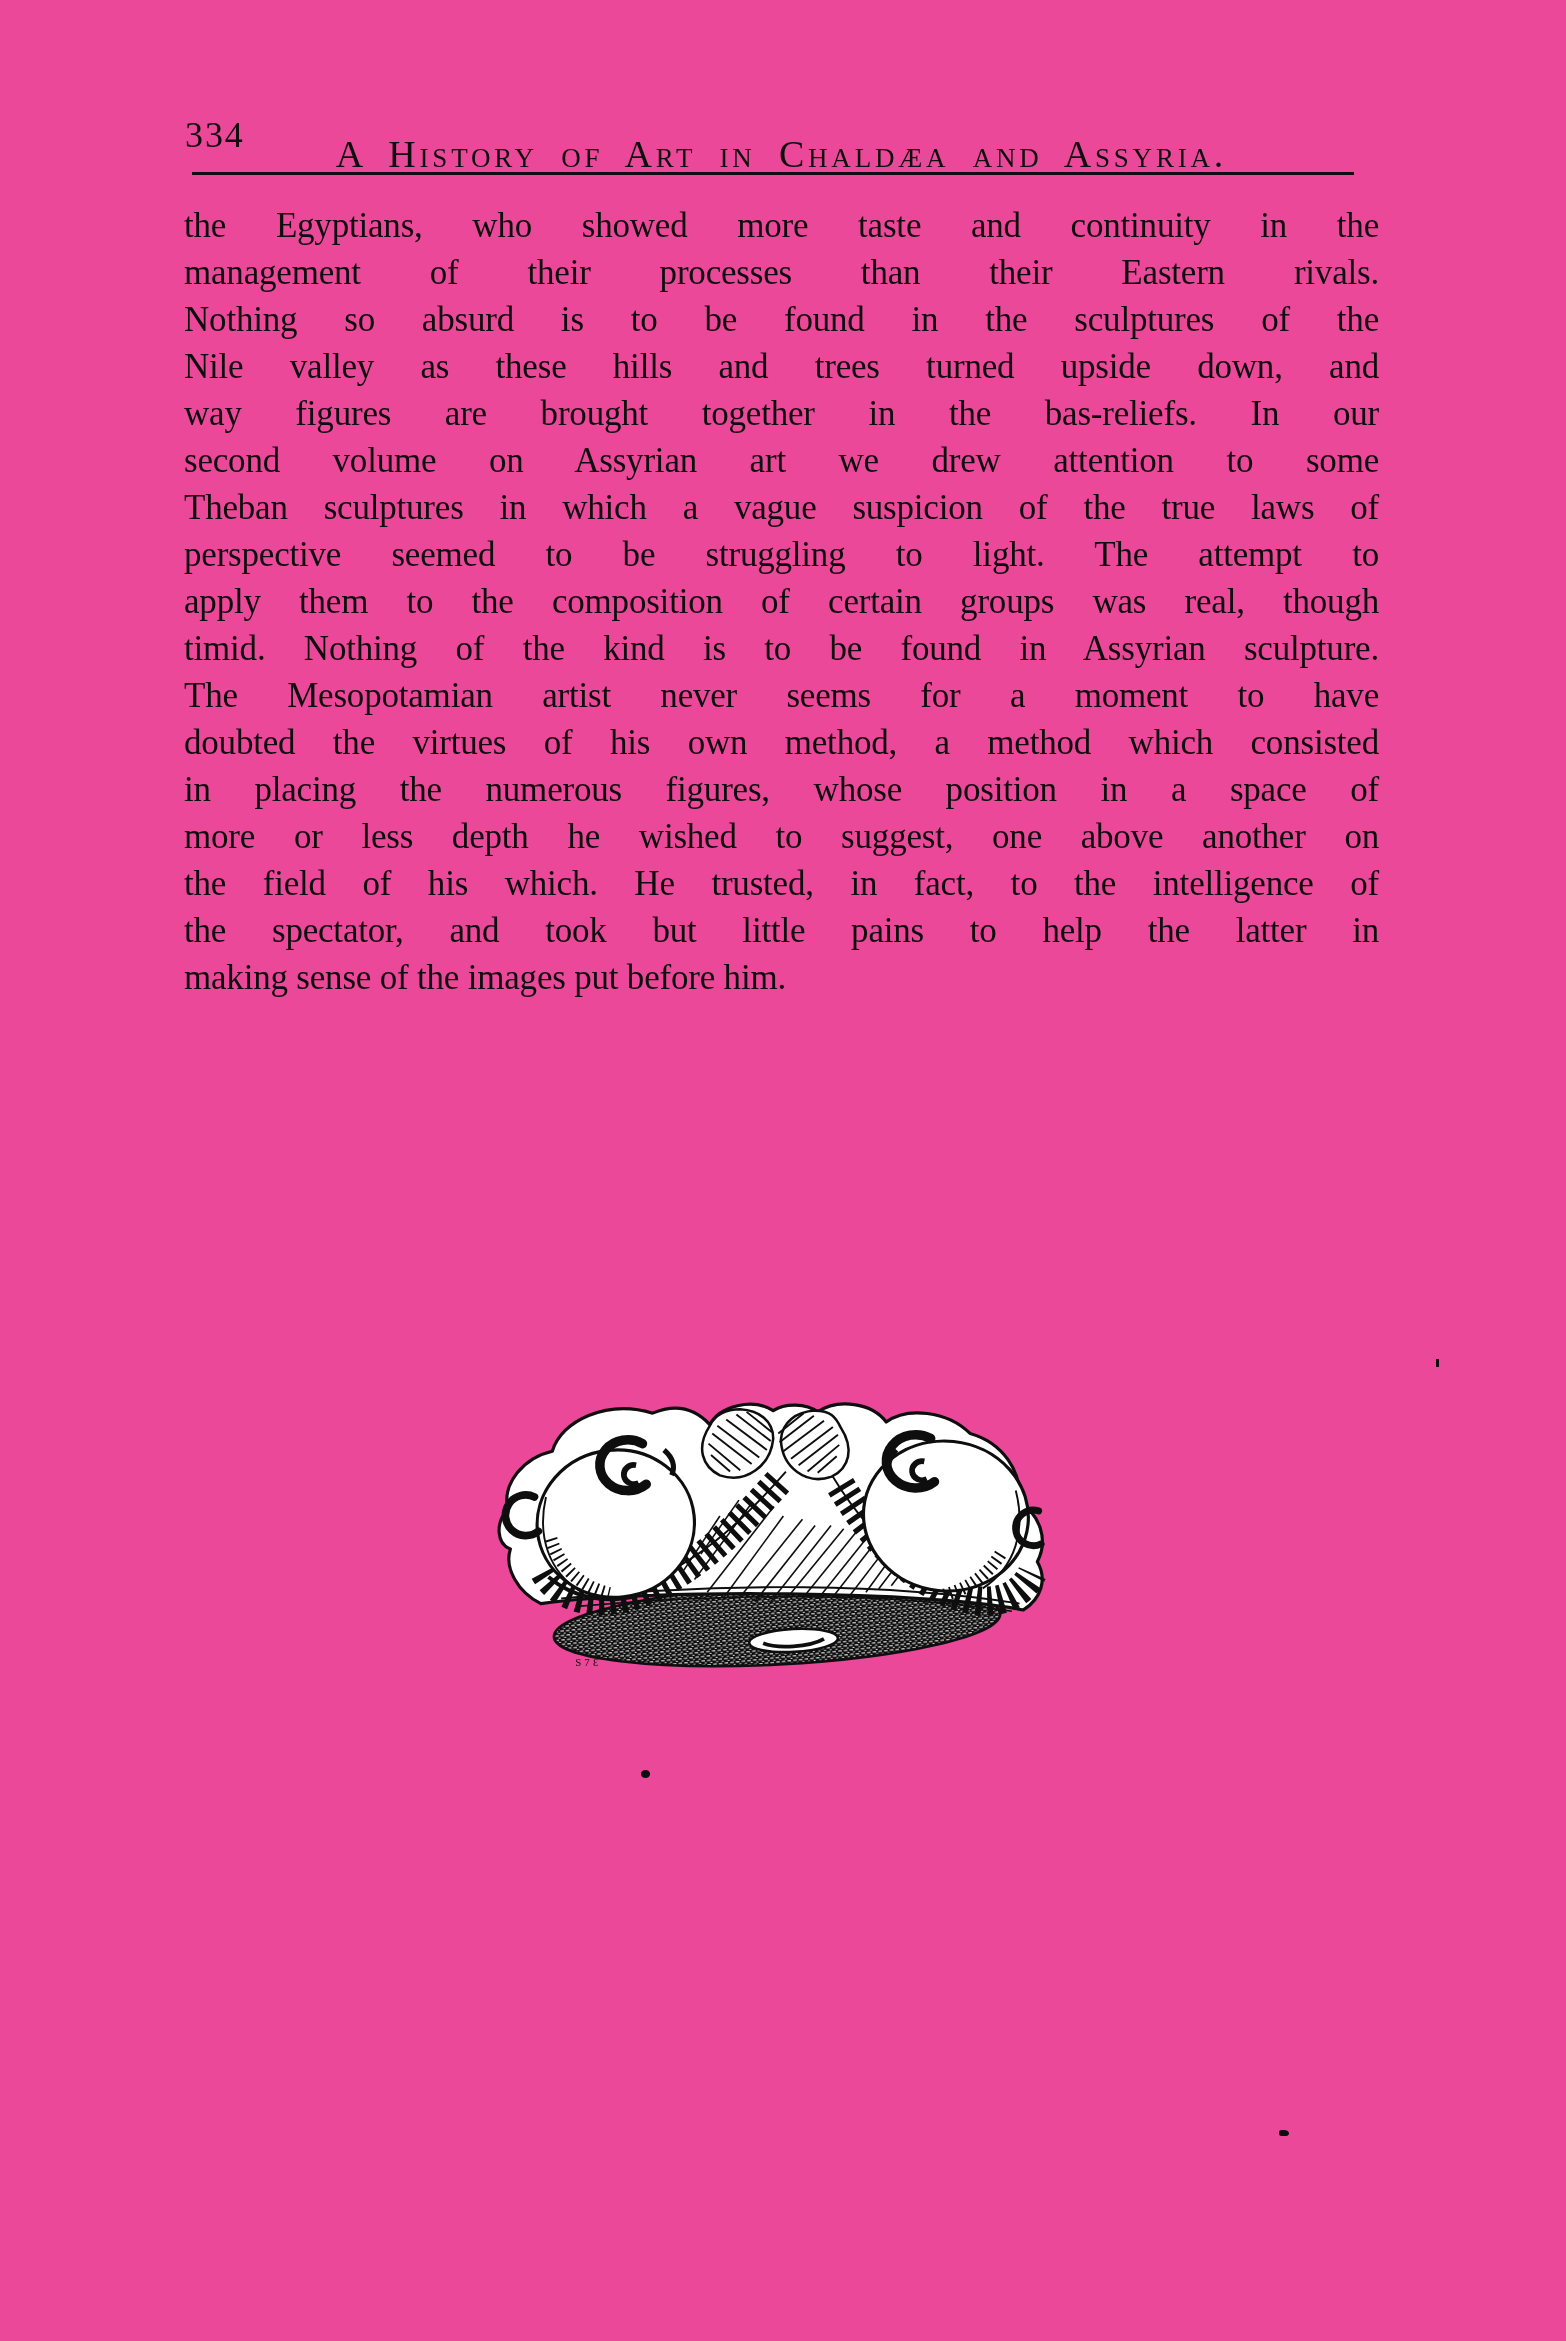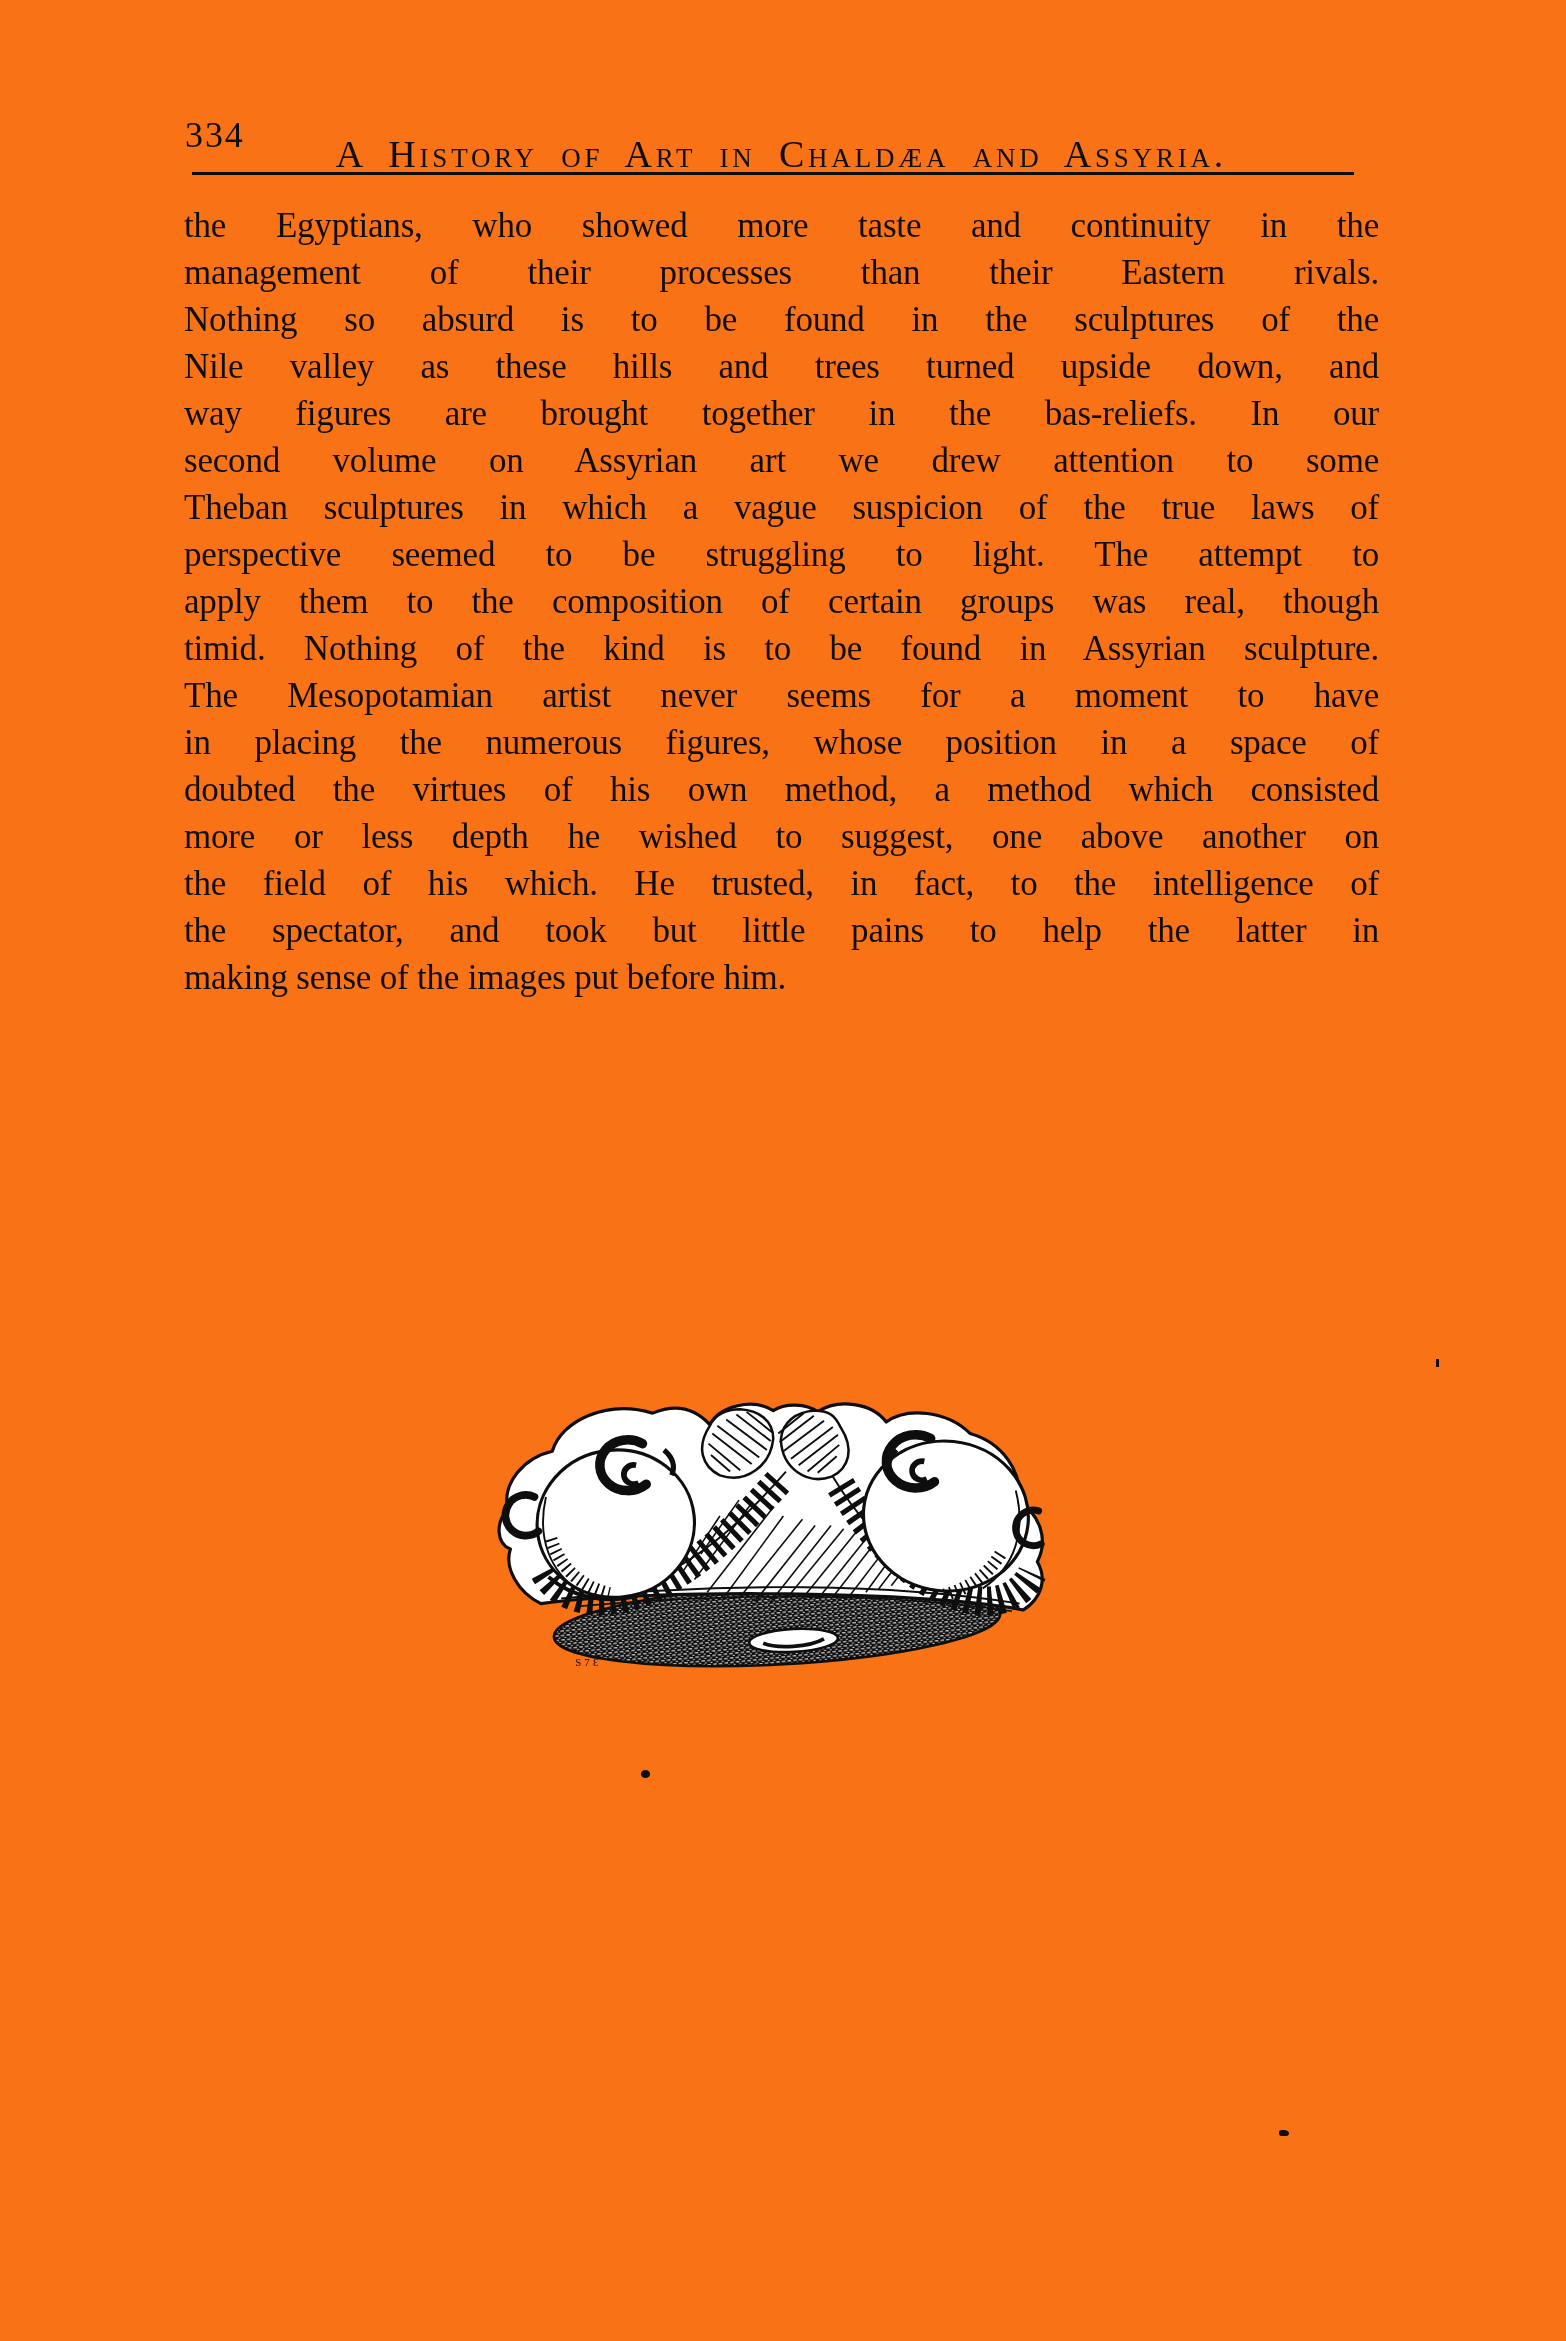--- a/index.html
+++ b/index.html
@@ -1,19 +1,19 @@
 <!DOCTYPE html>
 <html style="font-size:10px"><head>
 <meta charset="utf-8">
 <style>
   html,body { margin:0; padding:0; background:#e8e8e8; }
   .page {
     position:relative;
     width:1567px; height:2342px;
-    background:#f97316;
+    background:#ec4899;
     color:#0e0e0e;
     font-family:"Liberation Serif","DejaVu Serif",serif;
     overflow:hidden;
   }
   .pagenum {
     position:absolute; left:185px; top:114px;
     font-size:36px; letter-spacing:1.9px;
   }
   .running-title {
     position:absolute; left:184px; top:104px; width:1195px;
@@ -63,22 +63,22 @@
     <div class="line">management of their processes than their Eastern rivals.</div>
     <div class="line">Nothing so absurd is to be found in the sculptures of the</div>
     <div class="line">Nile valley as these hills and trees turned upside down, and</div>
     <div class="line">way figures are brought together in the bas-reliefs. In our</div>
     <div class="line">second volume on Assyrian art we drew attention to some</div>
     <div class="line">Theban sculptures in which a vague suspicion of the true laws of</div>
     <div class="line">perspective seemed to be struggling to light. The attempt to</div>
     <div class="line">apply them to the composition of certain groups was real, though</div>
     <div class="line">timid. Nothing of the kind is to be found in Assyrian sculpture.</div>
     <div class="line">The Mesopotamian artist never seems for a moment to have</div>
+    <div class="line">doubted the virtues of his own method, a method which consisted</div>
     <div class="line">in placing the numerous figures, whose position in a space of</div>
-    <div class="line">doubted the virtues of his own method, a method which consisted</div>
     <div class="line">more or less depth he wished to suggest, one above another on</div>
     <div class="line">the field of his which. He trusted, in fact, to the intelligence of</div>
     <div class="line">the spectator, and took but little pains to help the latter in</div>
     <div class="line last">making sense of the images put before him.</div>
   </div>
 
   <div class="figure">
     <svg viewBox="0 0 912 452" width="579" height="287">
       <defs>
         <pattern id="bh" width="9" height="7" patternUnits="userSpaceOnUse" patternTransform="rotate(-3)">

